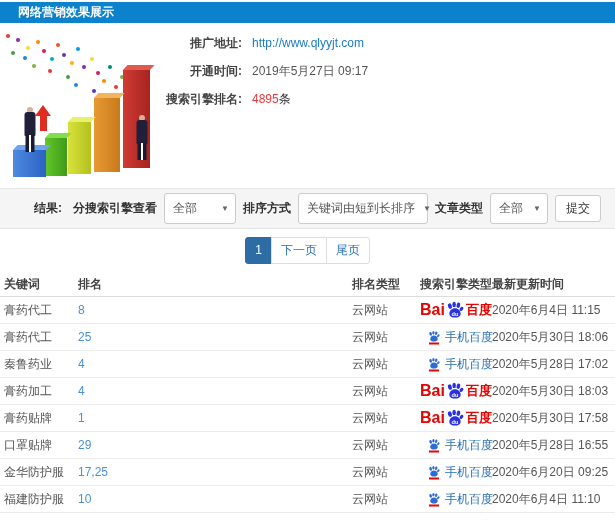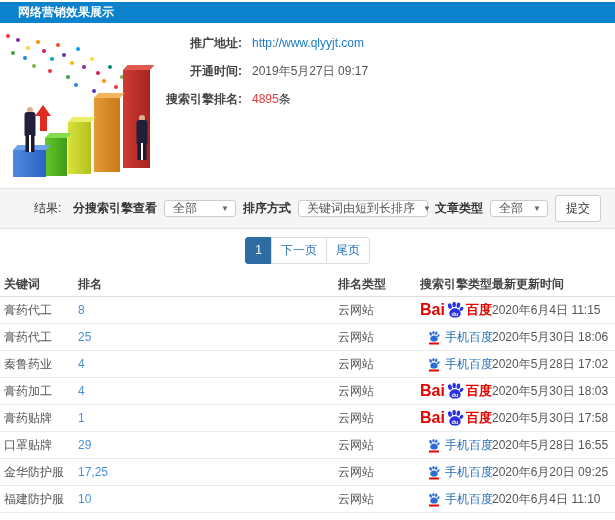--- a/index.html
+++ b/index.html
@@ -49,24 +49,24 @@
   .info-label { width:84px; text-align:right; margin-right:10px; font-weight:bold; color:#444; }
   .info-value.link { color:#1c7ac0; }
   .info-value .hl { color:#e4393c; }
   .info-value .suffix { color:#333; }
   .info-value.text { color:#555; }
 
   
   .filterbar { position:absolute; left:0; top:188px; width:615px; height:41px;
     background:#f5f5f5; border-top:1px solid #e5e5e5; border-bottom:1px solid #e5e5e5;
     display:flex; align-items:center; }
-  .result-label { position:absolute; left:18px; font-weight:normal; color:#333;padding-left:16px; }
+  .result-label { position:absolute; left:18px; font-weight:bold; color:#333;padding-left:16px; }
   .filter-controls { position:absolute; right:14px; display:flex; align-items:center; gap:7px; }
   .filter-controls .flabel { font-weight:bold; color:#333; white-space:nowrap; }
-  .select { height:17px; background:#fff; border:1px solid #ccc; border-radius:3px;
+  .select { height:31px; background:#fff; border:1px solid #ccc; border-radius:3px;
     display:flex; align-items:center; padding:0 6px 0 8px; color:#555; cursor:pointer; }
   .select .sel-text { flex:1; white-space:nowrap; }
   .select .arrow { font-size:8px; color:#666; margin-left:8px; }
   .sel-engine { width:72px; }
   .sel-sort { width:130px; }
   .sel-article { width:58px; }
   .submit-btn { height:27px; padding:0 10px; background:#fff; border:1px solid #ccc;
     border-radius:3px; color:#333; font-size:12px; cursor:pointer; }
 
   
@@ -77,21 +77,21 @@
     text-decoration:none; margin-left:-1px; cursor:pointer; }
   .pager a:first-child { margin-left:0; border-radius:3px 0 0 3px; }
   .pager a:last-child { border-radius:0 3px 3px 0; }
   .pager a.active { background:#2e6da4; border-color:#2e6da4; color:#fff; }
 
   
   .rtable { position:absolute; left:0; top:272px; width:615px; }
   .trow { position:relative; height:27px; border-bottom:1px solid #ebebeb;text-align:center; }
   .trow.thead { height:25px; border-bottom:1px solid #ddd; }
   .trow span.cell, .trow .cell { position:absolute; top:50%; transform:translateY(-50%); white-space:nowrap; }
-  .c0 { left:4px; }  .c1 { left:78px; } .c2 { left:338px; } .c3 { left:420px; } .c4 { left:492px; }
+  .c0 { left:4px; }  .c1 { left:78px; } .c2 { left:352px; } .c3 { left:420px; } .c4 { left:492px; }
   .thead .cell { font-weight:bold; color:#444; }
   .cell.keyword { color:#555; }
   .cell.rank { color:#4a90d9; cursor:pointer; }
   .cell.rtype { color:#555; }
   .cell.time { color:#555; }
 
   .bd-logo { display:flex; align-items:center; }
   .bd-logo .bai { color:#e10601; font-weight:bold; font-size:16px; letter-spacing:0; }
   .bd-logo .cn  { color:#e10601; font-weight:bold; font-size:13px; margin-left:1px; }
   .bd-logo svg { margin:0 1px; display:block; }

